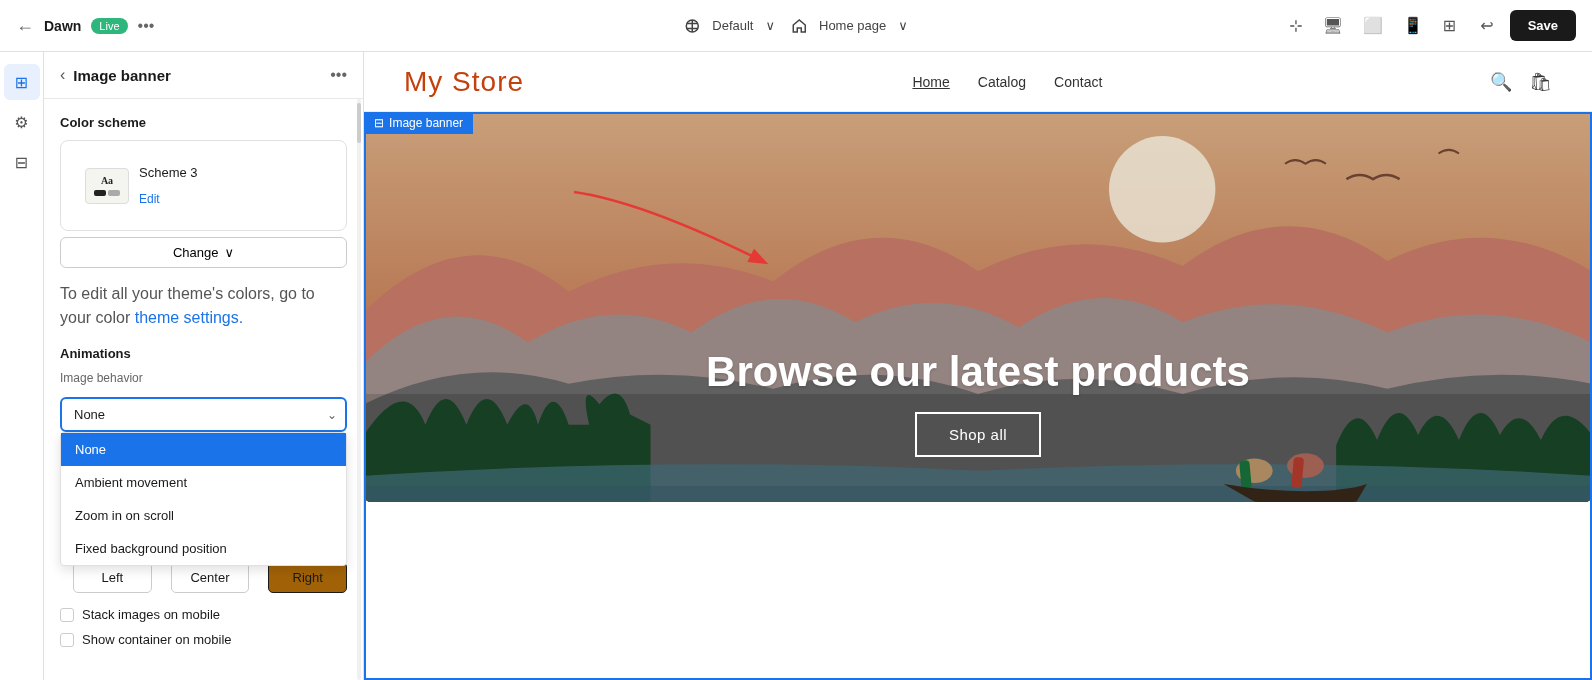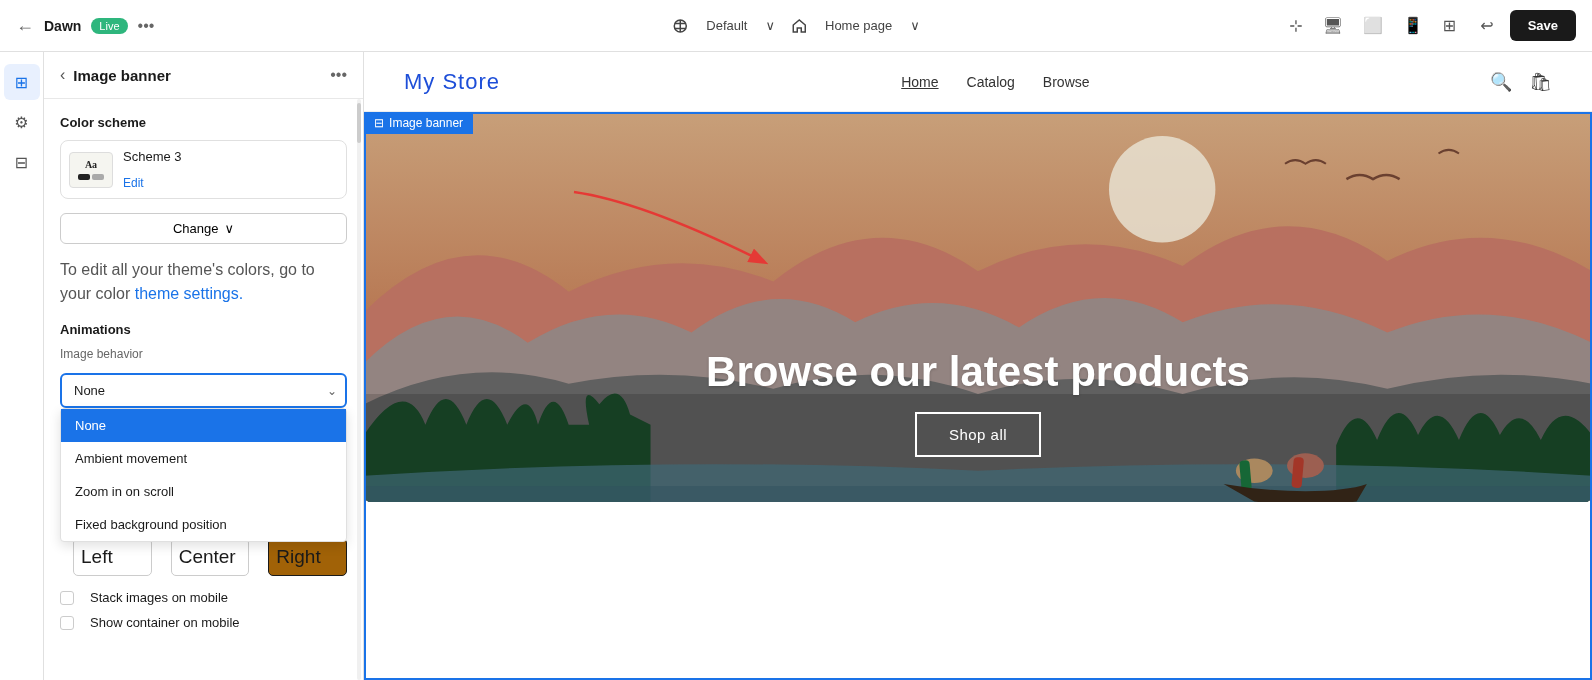--- a/index.html
+++ b/index.html
@@ -18,21 +18,21 @@
       z-index: 100;
     }
     .topbar-left { display: flex; align-items: center; gap: 10px; flex: 1; }
     .topbar-center { display: flex; align-items: center; gap: 16px; position: absolute; left: 50%; transform: translateX(-50%); }
     .topbar-right { display: flex; align-items: center; gap: 8px; margin-left: auto; }
     .back-btn { cursor: pointer; color: #666; font-size: 18px; }
     .dawn-label { font-size: 14px; font-weight: 600; color: #1a1a1a; }
     .live-badge { background: #2eb67d; color: #fff; font-size: 11px; padding: 2px 8px; border-radius: 12px; font-weight: 500; }
     .more-btn { color: #666; cursor: pointer; font-size: 16px; }
     .topbar-center-item {
-      display: flex; align-items: center; gap: 18px; cursor: pointer; color: #444; font-size: 13px;
+      display: flex; align-items: center; gap: 12px; cursor: pointer; color: #444; font-size: 13px;
     }
     .topbar-center-item svg { width: 16px; height: 16px; }
     .device-icons { display: flex; gap: 4px; }
     .device-icon { padding: 6px 8px; cursor: pointer; color: #555; font-size: 16px; border-radius: 4px; }
     .undo-btn { padding: 6px 8px; cursor: pointer; color: #555; font-size: 16px; border-radius: 4px; }
     .save-btn {
       background: #1a1a1a; color: #fff; border: none; padding: 8px 18px;
       border-radius: 6px; font-size: 13px; font-weight: 600; cursor: pointer;
     }
 
@@ -77,22 +77,22 @@
     .panel-header-left { display: flex; align-items: center; gap: 8px; }
     .panel-back { cursor: pointer; color: #555; font-size: 16px; }
     .panel-title { font-size: 15px; font-weight: 600; color: #1a1a1a; }
     .panel-more { cursor: pointer; color: #666; font-size: 16px; }
     .panel-body { flex: 1; overflow-y: auto; padding: 16px; }
 
     .section-label { font-size: 13px; font-weight: 600; color: #1a1a1a; margin-bottom: 10px; }
     .subsection-label { font-size: 12px; color: #666; margin-bottom: 12px; }
 
     .color-scheme-box {
-      border: 1px solid #e0e0e0; border-radius: 8px; padding: 8px;
-      display: flex; align-items: center; gap: 10px; margin-bottom: 14px;
+      border: 1px solid #e0e0e0; border-radius: 8px; padding: 24px;
+      display: flex; align-items: center; gap: 10px; margin-bottom: 6px;
     }
     .scheme-preview {
       width: 44px; height: 36px; background: #f5f5f0;
       border-radius: 4px; border: 1px solid #ddd;
       display: flex; align-items: center; justify-content: center;
       flex-direction: column; gap: 4px; padding: 4px;
       position: relative;
     }
     .scheme-preview-text { font-size: 10px; font-weight: 700; color: #222; font-family: serif; }
     .scheme-preview-bar {
@@ -142,25 +142,25 @@
     }
     .dropdown-option {
       padding: 9px 14px; font-size: 13px; cursor: pointer; color: #1a1a1a;
     }
     .dropdown-option.selected { background: #1a73e8; color: #fff; }
 
     .mobile-alignment-label { font-size: 12px; color: #555; margin-bottom: 8px; }
     .alignment-btns { display: flex; gap: 6px; margin-bottom: 14px; }
     .alignment-btn {
       flex: 1; padding: 7px; border: 1px solid #ccc; background: #fff;
-      border-radius: 5px; font-size: 19px; cursor: pointer; color: #1a1a1a; text-align: left; margin-left: 13px;
+      border-radius: 5px; font-size: 13px; cursor: pointer; color: #1a1a1a; text-align: center; margin-left: 13px;
     }
     .alignment-btn.active { background: #a16207; border-color: #1a1a1a; font-weight: 500; }
 
-    .checkbox-row { display: flex; align-items: center; gap: 16px; margin-bottom: 10px; }
+    .checkbox-row { display: flex; align-items: center; gap: 8px; margin-bottom: 10px; }
     .checkbox { width: 14px; height: 14px; border: 1px solid #ccc; border-radius: 3px; cursor: pointer; flex-shrink: 0; }
     .checkbox-label { font-size: 13px; color: #1a1a1a; }
 
     
     .preview-area {
       flex: 1;
       position: relative;
       overflow: hidden;
       background: #fff;
     }
@@ -168,21 +168,21 @@
     
     .store-nav {
       height: 60px;
       background: #fff;
       display: flex;
       align-items: center;
       justify-content: space-between;
       padding: 0 40px;
       border-bottom: 1px solid #eee;
     }
-    .store-logo { font-size: 22px; color: #1d4ed8; font-weight: 400; letter-spacing: 1px; }
+    .store-logo { font-size: 28px; color: #c2410c; font-weight: 400; letter-spacing: 1px; }
     .store-nav-links { display: flex; gap: 28px; align-items: center; }
     .store-nav-link { font-size: 14px; color: #333; text-decoration: none; }
     .store-nav-link.active { text-decoration: underline; }
     .store-nav-icons { display: flex; gap: 16px; font-size: 18px; color: #333; }
 
     
     .image-banner-label {
       position: absolute;
       top: 60px;
       left: 0;
@@ -369,21 +369,21 @@
     </div>
   </div>
 
   <div class="preview-area">
 
     <div class="store-nav">
       <div class="store-logo">My Store</div>
       <div class="store-nav-links">
         <a class="store-nav-link active">Home</a>
         <a class="store-nav-link">Catalog</a>
-        <a class="store-nav-link">Browse</a>
+        <a class="store-nav-link">Contact</a>
       </div>
       <div class="store-nav-icons">
         <span>🔍</span>
         <span>🛍</span>
       </div>
     </div>
 
     <div class="image-banner-label">
       <span>⊟</span>
       <span>Image banner</span>

